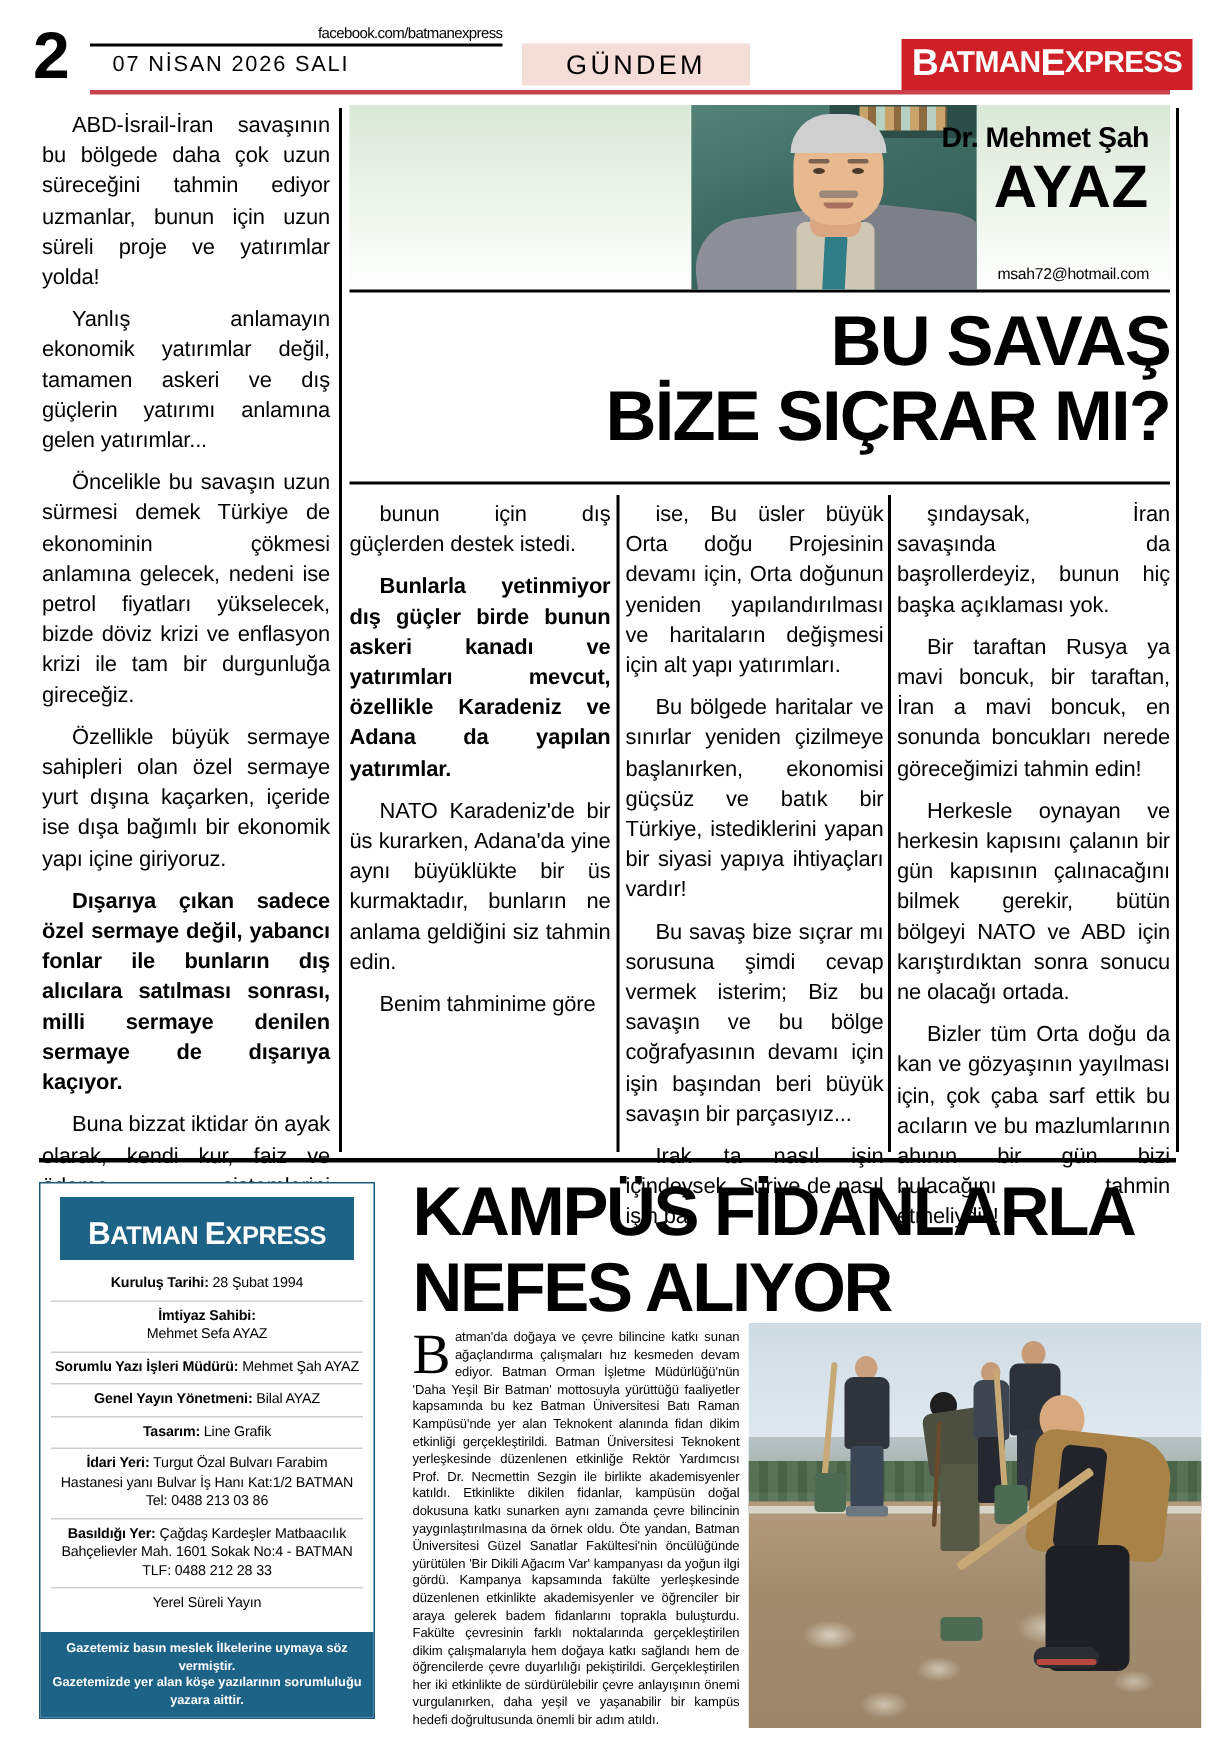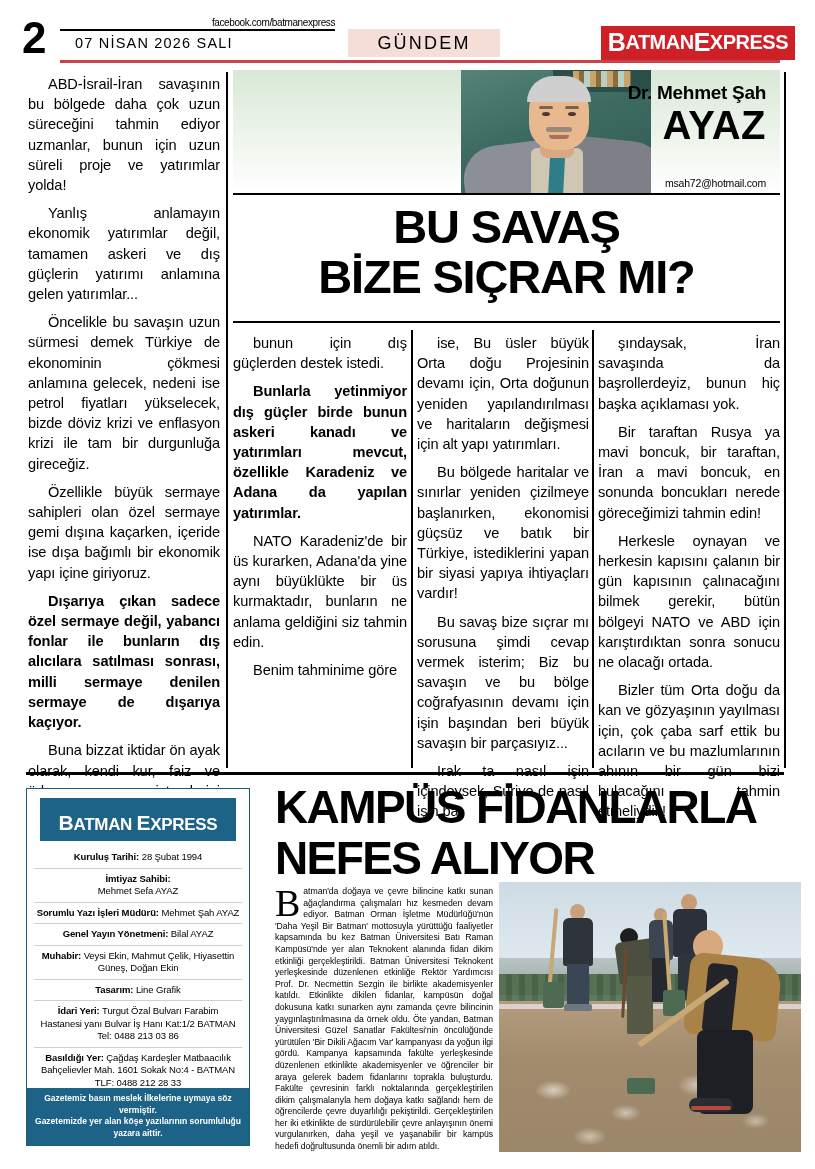--- a/index.html
+++ b/index.html
@@ -218,21 +218,21 @@
     right: 14px; bottom: 4px;
     font-size: 10.5px;
     letter-spacing: -0.2px;
   }
 
   
   #headline-main {
     position: absolute;
     left: 233px; top: 134px;
     width: 547px;
-    text-align: center;
+    text-align: right;
     font-size: 47px;
     font-weight: bold;
     line-height: 50px;
     letter-spacing: -1.2px;
   }
   #headline-main .l2 { display: block; }
   .headline-rule {
     position: absolute;
     left: 233px; top: 253px;
     width: 547px; height: 1.5px;
@@ -406,21 +406,21 @@
 
   <div class="vrule" style="left:226px; top:4px; height:696px;"></div>
   <div class="vrule" style="left:411px; top:262px; height:438px;"></div>
   <div class="vrule" style="left:592px; top:262px; height:438px;"></div>
   <div class="vrule" style="left:784px; top:4px; height:696px;"></div>
 
   <div class="col-lead" id="col1">
       <p>ABD-İsrail-İran savaşının bu bölgede daha çok uzun süreceğini tahmin ediyor uzmanlar, bunun için uzun süreli proje ve yatırımlar yolda!</p>
       <p>Yanlış anlamayın ekonomik yatırımlar değil, tamamen askeri ve dış güçlerin yatırımı anlamına gelen yatırımlar...</p>
       <p>Öncelikle bu savaşın uzun sürmesi demek Türkiye de ekonominin çökmesi anlamına gelecek, nedeni ise petrol fiyatları yükselecek, bizde döviz krizi ve enflasyon krizi ile tam bir durgunluğa gireceğiz.</p>
-      <p>Özellikle büyük sermaye sahipleri olan özel sermaye gemi dışına kaçarken, içeride ise dışa bağımlı bir ekonomik yapı içine giriyoruz.</p>
+      <p>Özellikle büyük sermaye sahipleri olan özel sermaye yurt dışına kaçarken, içeride ise dışa bağımlı bir ekonomik yapı içine giriyoruz.</p>
       <p class="bold">Dışarıya çıkan sadece özel sermaye değil, yabancı fonlar ile bunların dış alıcılara satılması sonrası, milli sermaye denilen sermaye de dışarıya kaçıyor.</p>
       <p>Buna bizzat iktidar ön ayak olarak, kendi kur, faiz ve ödeme sistemlerini dengelemeye çalışıyor,</p>
     </div>
 
   <div id="columnist-banner">
     <div class="banner-photo">
       <div class="bp-wall"></div>
       <div class="bp-shelf"></div>
       <div class="bp-books"></div>
       <div class="bp-shoulder-l"></div>
@@ -472,21 +472,20 @@
 
 <div id="imprint-box">
   <div class="imprint-logo">
     <span>B</span><span class="sm">ATMAN </span><span>E</span><span class="sm">XPRESS</span>
   </div>
   <div id="imprint-rows">
       <div class="imprint-row"><b>Kuruluş Tarihi:</b><span> 28 Şubat 1994</span></div>
       <div class="imprint-row"><b>İmtiyaz Sahibi:</b><br><span>Mehmet Sefa AYAZ</span></div>
       <div class="imprint-row"><b>Sorumlu Yazı İşleri Müdürü:</b><span> Mehmet Şah AYAZ</span></div>
       <div class="imprint-row"><b>Genel Yayın Yönetmeni:</b><span> Bilal AYAZ</span></div>
-      <div class="imprint-row"><b>Muhabir:</b><span> Veysi Ekin, Mahmut Çelik, Hiyasettin Güneş, Doğan Ekin</span></div>
       <div class="imprint-row"><b>Tasarım:</b><span> Line Grafik</span></div>
       <div class="imprint-row"><b>İdari Yeri:</b><span> Turgut Özal Bulvarı Farabim Hastanesi yanı Bulvar İş Hanı Kat:1/2 BATMAN Tel: 0488 213 03 86</span></div>
       <div class="imprint-row"><b>Basıldığı Yer:</b><span> Çağdaş Kardeşler Matbaacılık Bahçelievler Mah. 1601 Sokak No:4  -  BATMAN TLF: 0488 212 28 33</span></div>
       <div class="imprint-row"><span>Yerel Süreli Yayın</span></div>
     </div>
   <div class="imprint-footer">
     <div>Gazetemiz basın meslek İlkelerine uymaya söz vermiştir.</div>
     <div>Gazetemizde yer alan köşe yazılarının sorumluluğu yazara aittir.</div>
   </div>
 </div>

